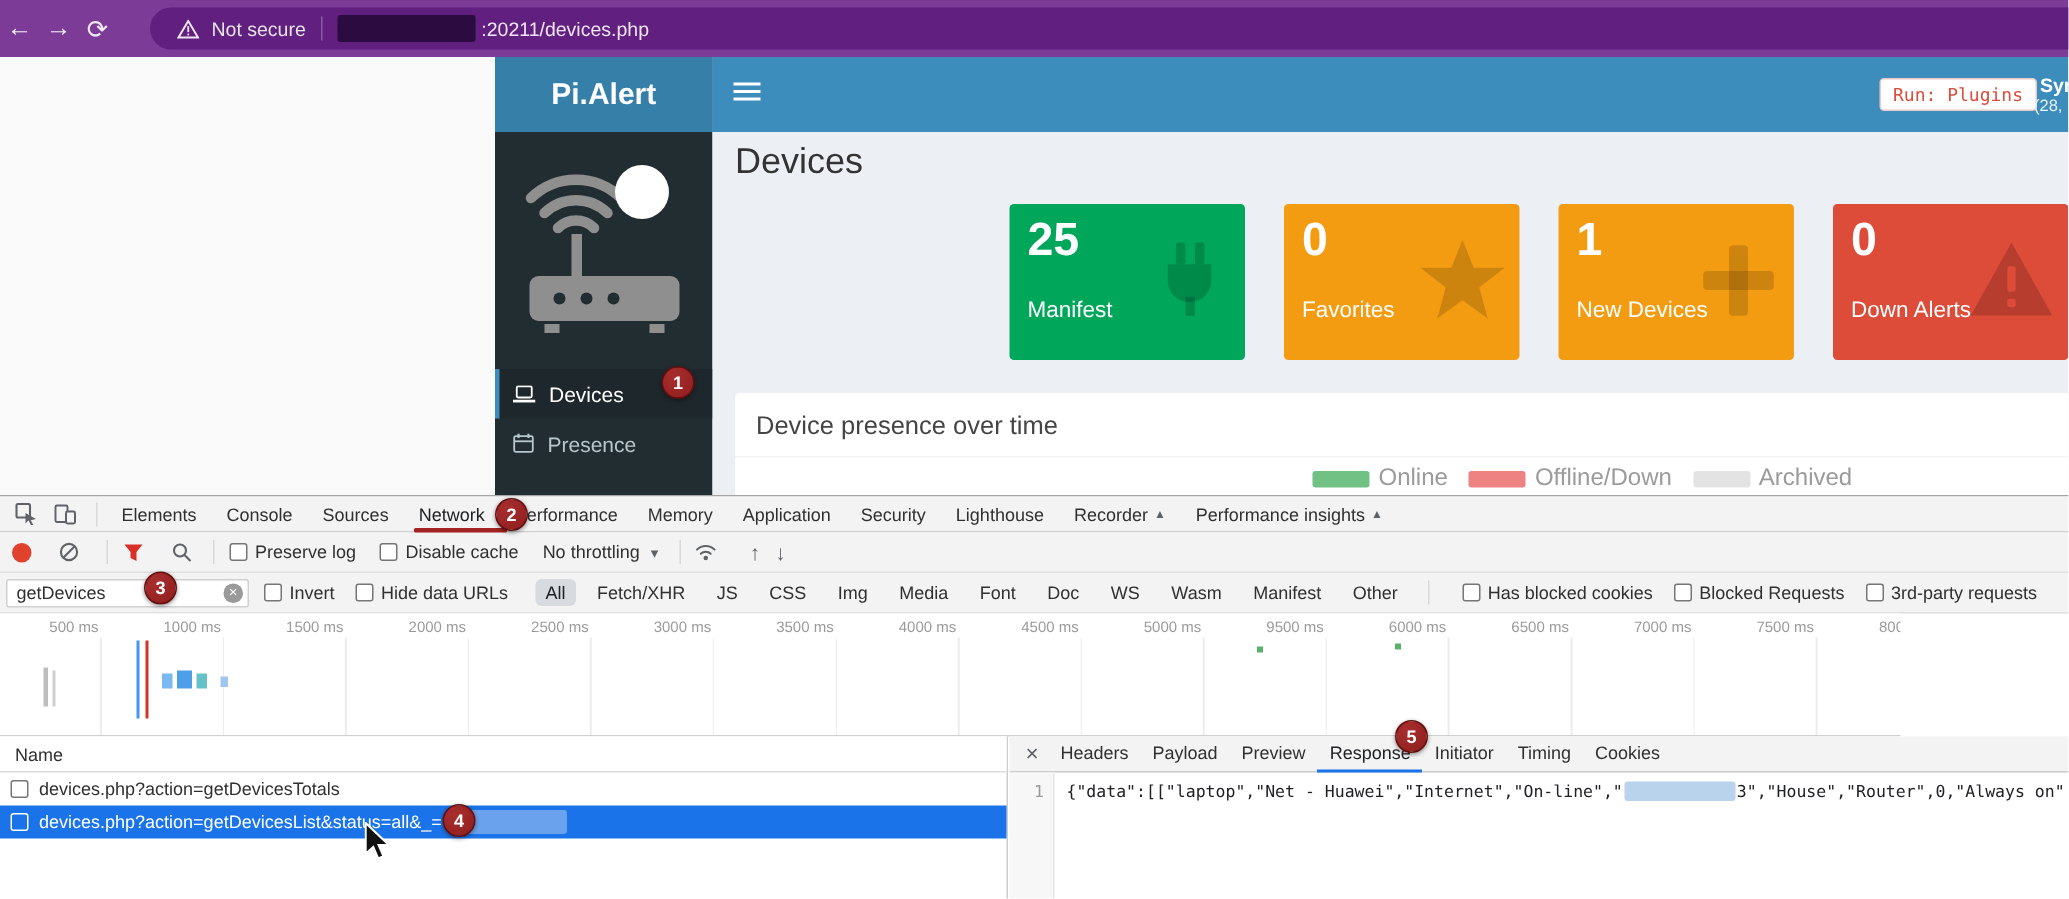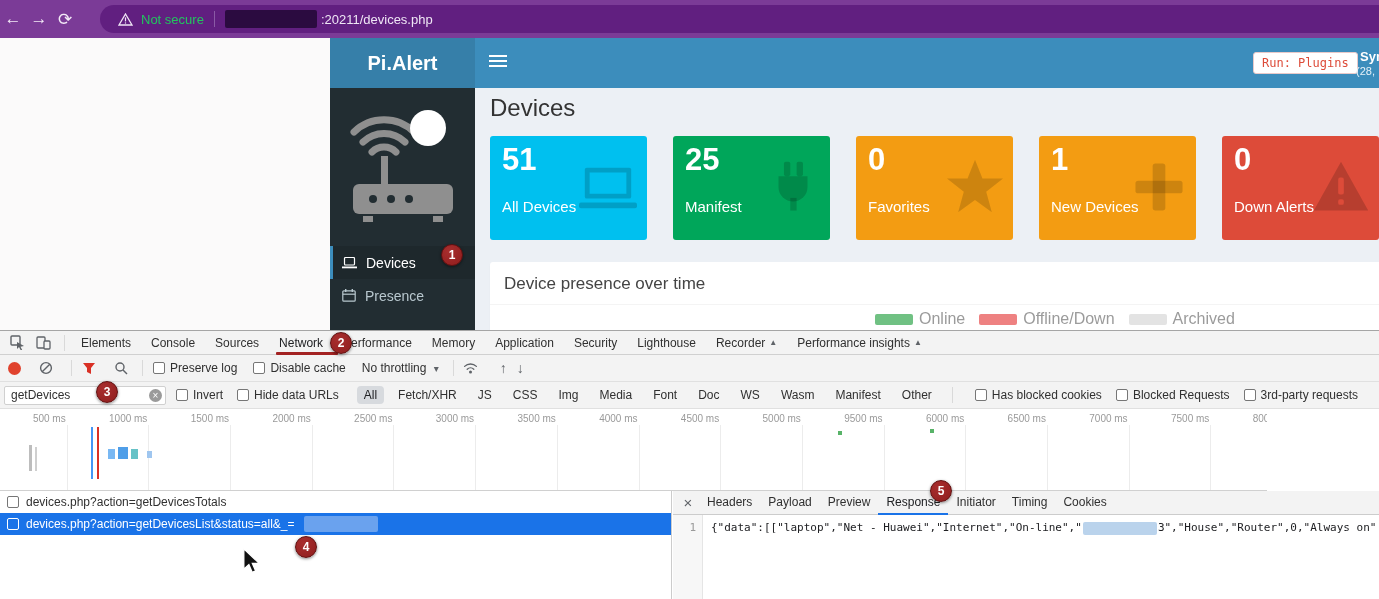--- a/index.html
+++ b/index.html
@@ -5,21 +5,21 @@
   * { box-sizing: border-box; margin: 0; padding: 0; }
   html,body { width:1379px; height:599px; overflow:hidden; }
   body { position:relative; font-family:"Liberation Sans", sans-serif; background:#fff; }
   .abs { position:absolute; }
 
   
   #browser-bar { left:0; top:0; width:1379px; height:38px; background:var(--chrome-bar,#7b3b97); display:flex; align-items:center; }
   .nav-glyph { color:#f3eaf7; font-size:17px; width:26px; text-align:center; cursor:default; }
   #omnibox { position:absolute; left:100px; top:5px; right:0; height:28px; background:var(--omnibox,#611f80); border-radius:14px 0 0 14px; display:flex; align-items:center; padding-left:18px; color:#efe6f5; font-size:13px; }
   #omnibox .warn-svg { margin-right:8px; }
-  #omnibox .sec-label { margin-right:10px; color:#22c55e; }
+  #omnibox .sec-label { margin-right:10px; color:#e5e5e5; }
   #omnibox .om-div { width:1px; height:16px; background:#8a5aa5; margin-right:10px; }
   .url-redaction { display:inline-block; width:92px; height:18px; background:#2b0b40; border-radius:2px; margin-right:4px; vertical-align:middle; }
 
   
   #page { left:0; top:38px; width:1379px; height:292px; background:#fbfafa; overflow:hidden; }
   #sidebar { position:absolute; left:330px; top:0; width:145px; height:292px; background:var(--sidebar-dark,#222d32); }
   #logo { height:50px; background:var(--logo-blue,#367fa9); color:#fff; display:flex; align-items:center; justify-content:center; font-size:20px; }
   #logo .b1 { font-weight:700; } #logo .b2 { font-weight:700; }
   #router-art { display:block; margin:10px auto 6px auto; }
   .side-item { height:33px; display:flex; align-items:center; gap:9px; padding-left:12px; font-size:14px; color:#b8c7ce; cursor:pointer; }
@@ -177,29 +177,20 @@
         <i></i>
       </div>
     <button id="run-plugins">Run: Plugins</button>
     <div id="user-line1">Sym</div>
     <div id="user-line2">(28,</div>
   </div>
 
   <div id="content">
     <div id="page-title">Devices</div>
 
-    <div class="card c0">
-      <div class="num">51</div>
-      <div class="lbl">All Devices</div>
-      <svg class="cicon" width="62" height="58" viewBox="0 0 64 60">
-        <rect x="8" y="10" width="48" height="32" rx="2" fill="rgba(0,0,0,0.18)"></rect>
-        <rect x="13" y="15" width="38" height="22" fill="#00c0ef"></rect>
-        <rect x="2" y="46" width="60" height="6" rx="2" fill="rgba(0,0,0,0.18)"></rect>
-      </svg>
-    </div>
     <div class="card c1">
       <div class="num">25</div>
       <div class="lbl">Manifest</div>
       <svg class="cicon" width="58" height="58" viewBox="0 0 64 64">
         <rect x="22" y="4" width="7" height="16" rx="2" fill="rgba(0,0,0,0.18)"></rect>
         <rect x="36" y="4" width="7" height="16" rx="2" fill="rgba(0,0,0,0.18)"></rect>
         <path d="M16 20 H48 V32 A16 16 0 0 1 16 32 Z" fill="rgba(0,0,0,0.18)"></path>
         <rect x="29" y="44" width="7" height="14" fill="rgba(0,0,0,0.18)"></rect>
       </svg>
     </div>
@@ -391,20 +382,21 @@
     <div class="tl-mark" style="left:108px;top:40px;width:7px;height:10px;background:#79b8f3;"></div>
     <div class="tl-mark" style="left:118px;top:38px;width:10px;height:12px;background:#4f9ee8;"></div>
     <div class="tl-mark" style="left:131px;top:40px;width:7px;height:10px;background:#66c2c7;"></div>
     <div class="tl-mark" style="left:147px;top:42px;width:5px;height:7px;background:#9fc6ef;"></div>
     <div class="tl-mark" style="left:838px;top:22px;width:4px;height:4px;background:#58b368;"></div>
     <div class="tl-mark" style="left:930px;top:20px;width:4px;height:4px;background:#58b368;"></div>
   </div>
 
   <div id="dt-grid">
     <div id="req-pane">
+      <div id="req-header">Name</div>
       <div class="req-row">
         <span class="cb"></span>
         <span>devices.php?action=getDevicesTotals</span>
       </div>
       <div class="req-row selected">
         <span class="cb"></span>
         <span>devices.php?action=getDevicesList&amp;status=all&amp;_=</span>
         <span class="row-redaction"></span>
       </div>
     </div>

